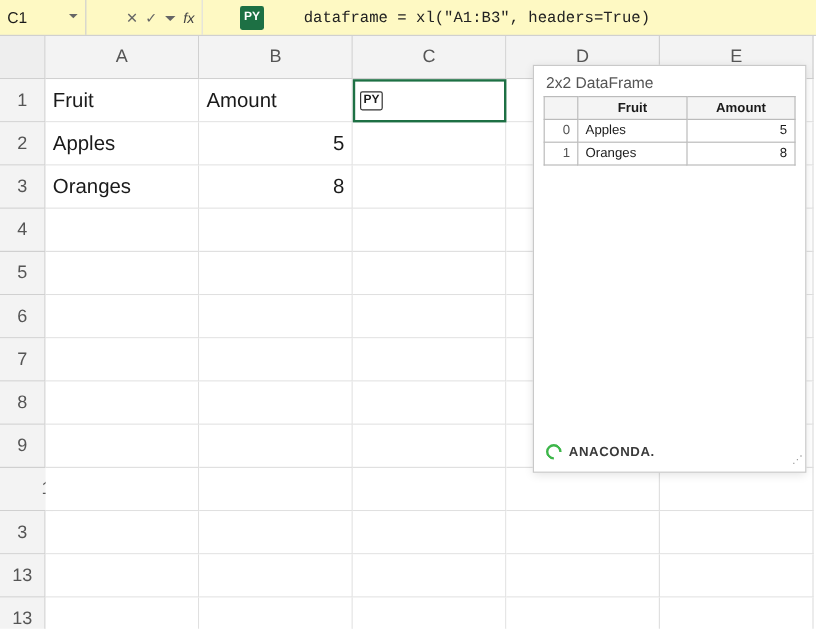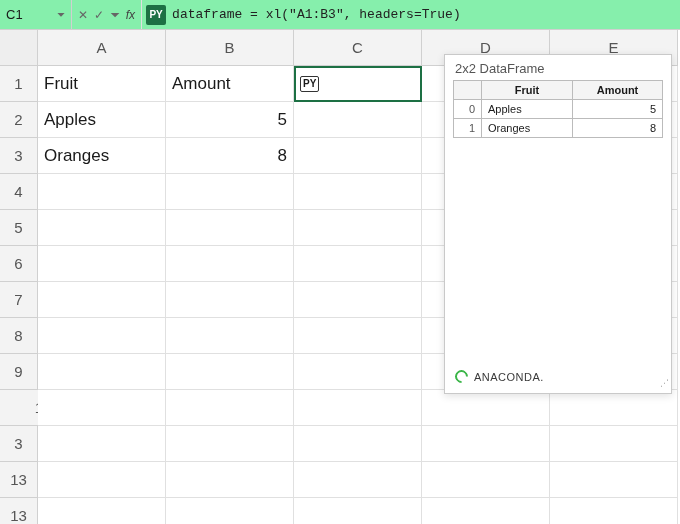--- a/index.html
+++ b/index.html
@@ -12,21 +12,22 @@
       width: 680px;
       height: 524px;
       overflow: hidden;
       position: relative;
     }
     .formula-bar {
       display: flex;
       align-items: center;
       height: 30px;
       border-bottom: 1px solid #d0d0d0;
-      background: #86efac;
+      background: #fef9c3;
+      gap: 27px;
     }
     .name-box {
       display: flex;
       align-items: center;
       padding: 0 6px;
       width: 72px;
       border-right: 1px solid #d0d0d0;
       height: 100%;
       font-size: 13px;
     }
@@ -139,21 +140,21 @@
     .popover th.idx, .popover td.idx { text-align: right; width: 28px; color:#555;}
     .popover td.n { text-align: right; }
     .popover-footer {
       margin-top: auto;
       padding: 10px;
       display: flex;
       align-items: center;
       gap: 6px;
       color: #3a3a3a;
       font-size: 11px;
-      font-weight: 400;
+      font-weight: 700;
       letter-spacing: .5px;
     }
     .ana-ring {
       width: 13px; height: 13px;
       border: 2px solid #3db64a;
       border-right-color: transparent;
       border-radius: 50%;
       transform: rotate(45deg);
     }
     .resizer {

